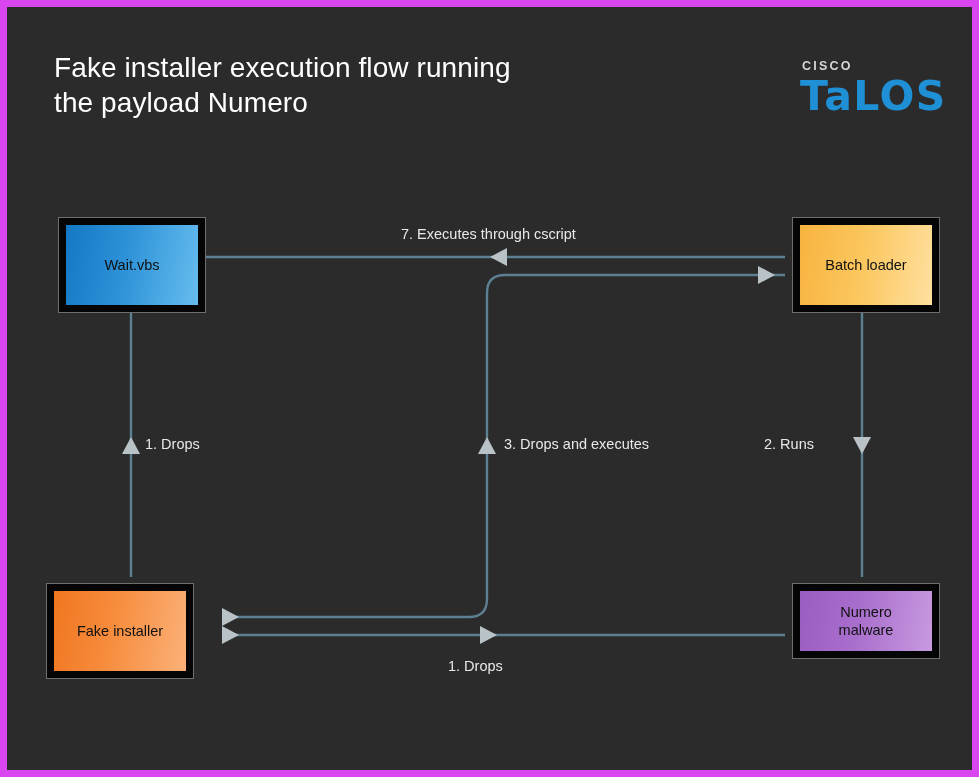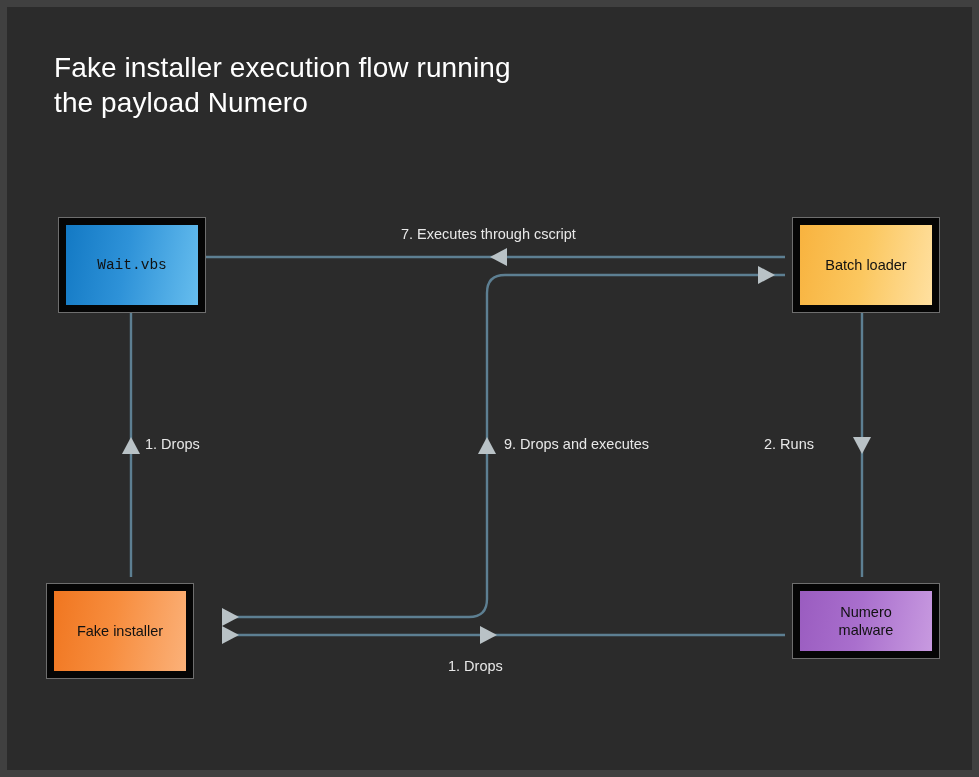--- a/index.html
+++ b/index.html
@@ -10,21 +10,21 @@
   body {
     width: 979px;
     height: 777px;
     overflow: hidden;
     font-family: "Liberation Sans", sans-serif;
   }
   #stage {
     position: relative;
     width: 979px;
     height: 777px;
-    background: #404040;
+    background: #d946ef;
     box-sizing: border-box;
   }
   #canvas {
     position: absolute;
     left: 7px;
     top: 7px;
     width: 965px;
     height: 763px;
     background: #2b2b2b;
     overflow: hidden;
@@ -93,21 +93,21 @@
     box-sizing: border-box;
     display: flex;
     align-items: center;
     justify-content: center;
     color: #111111;
     font-size: 14.5px;
     line-height: 18px;
     text-align: center;
     white-space: pre-line;
   }
-  #node-wait      { left: 51px;  top: 210px; width: 148px; height: 96px; font-family: Liberation Mono, monospace; }
+  #node-wait      { left: 51px;  top: 210px; width: 148px; height: 96px; }
   #node-batch     { left: 785px; top: 210px; width: 148px; height: 96px; }
   #node-fake      { left: 39px;  top: 576px; width: 148px; height: 96px; }
   #node-numero    { left: 785px; top: 576px; width: 148px; height: 76px; }
 
   #node-wait   .node-inner { background: linear-gradient(100deg, #1379c4 0%, #2e92d8 45%, #66bdee 100%); }
   #node-batch  .node-inner { background: linear-gradient(100deg, #f8b33f 0%, #fbc75f 48%, #ffe0a0 100%); }
   #node-fake   .node-inner { background: linear-gradient(100deg, #f07620 0%, #f78d3e 45%, #fbb179 100%); }
   #node-numero .node-inner { background: linear-gradient(100deg, #9a5cc0 0%, #a96fcd 45%, #c89ae0 100%); }
 
   
@@ -126,20 +126,24 @@
 </style>
 </head>
 <body>
 
 <div id="stage">
   <div id="canvas">
 
     <div id="title">Fake installer execution flow running
 the payload Numero</div>
 
+    <div id="logo">
+      <div id="logo-cisco">CISCO</div>
+      <div id="logo-talos">TaLOS</div>
+    </div>
 
     <svg id="wires" viewBox="0 0 965 763" xmlns="http://www.w3.org/2000/svg">
       <g fill="none" stroke="#5d7f92" stroke-width="2.4">
 
         <path d="M 778 250 L 192 250"></path>
 
         <path d="M 124 570 L 124 299"></path>
 
         <path d="M 215 610 L 462 610 Q 480 610 480 592 L 480 286 Q 480 268 498 268 L 778 268"></path>
 
@@ -178,18 +182,18 @@
       <div class="node-inner">Fake installer</div>
     </div>
 
     <div class="node" id="node-numero">
       <div class="node-inner">Numero
 malware</div>
     </div>
 
     <div class="edge-label" id="lbl-cscript">7. Executes through cscript</div>
     <div class="edge-label" id="lbl-drops-left">1. Drops</div>
-    <div class="edge-label" id="lbl-drops-exec">9. Drops and executes</div>
+    <div class="edge-label" id="lbl-drops-exec">3. Drops and executes</div>
     <div class="edge-label" id="lbl-runs">2. Runs</div>
     <div class="edge-label" id="lbl-drops-bottom">1. Drops</div>
 
   </div>
 </div>
 
 </body></html>

